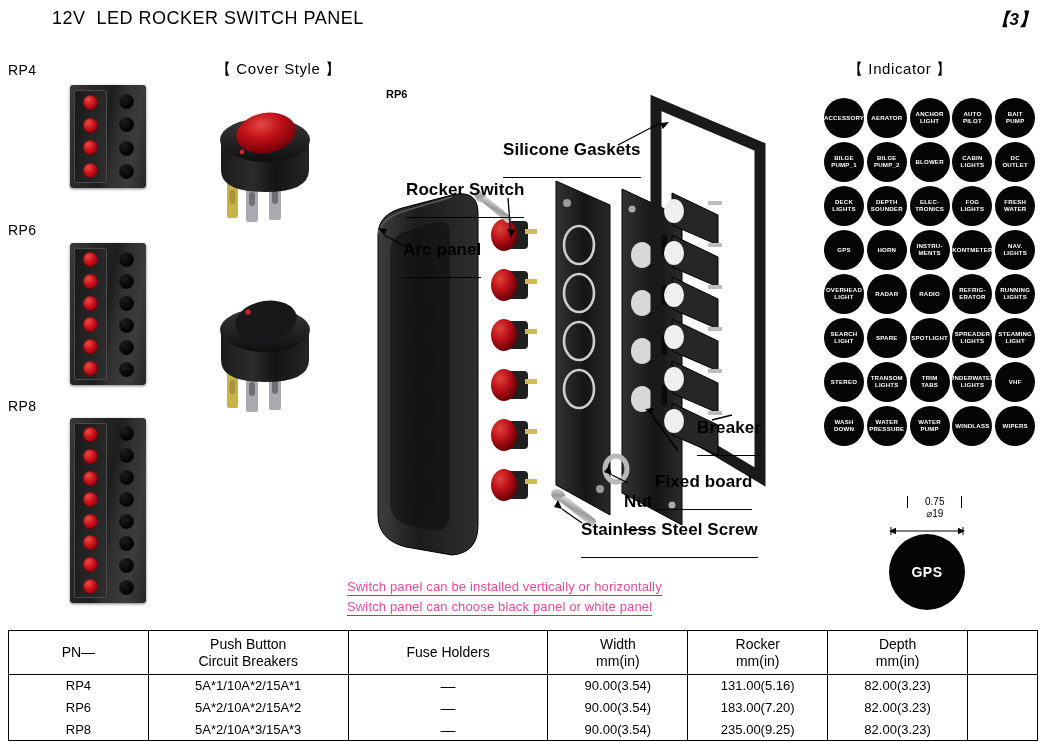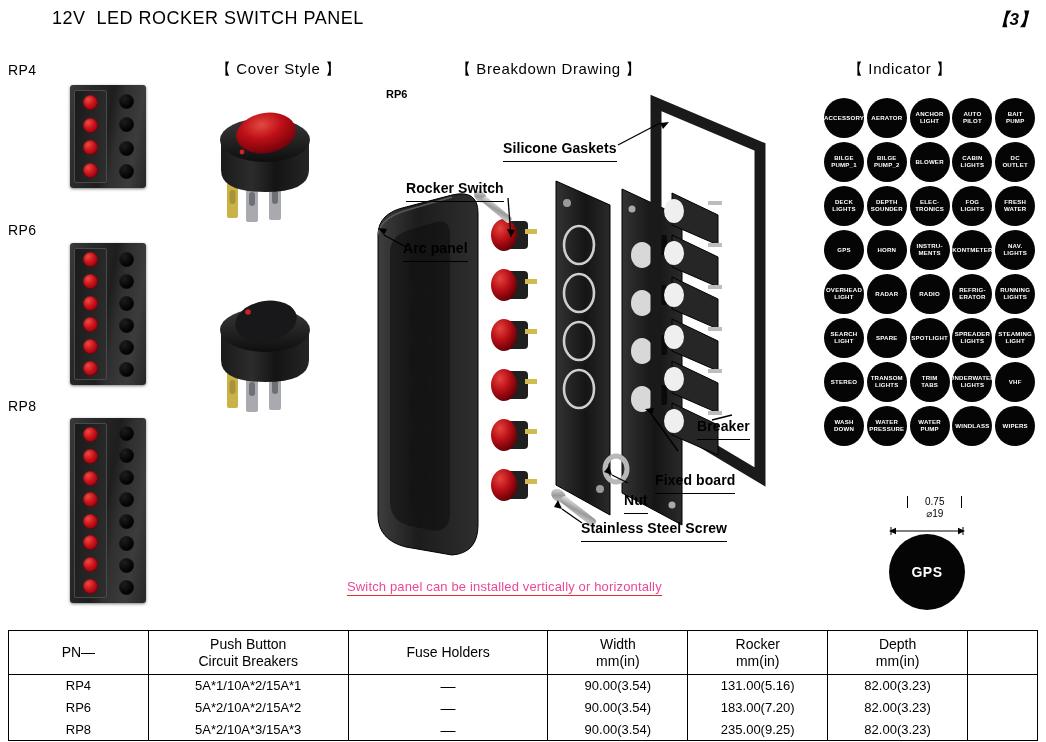--- a/index.html
+++ b/index.html
@@ -73,22 +73,22 @@
   
   .rocker { position: absolute; width: 120px; height: 150px; }
   #rocker-red   { left: 205px; top: 100px; }
   #rocker-black { left: 205px; top: 290px; }
 
   
   #breakdown { position: absolute; left: 360px; top: 85px; width: 460px; height: 490px; }
   #rp6-tag { position: absolute; left: 386px; top: 88px; font-size: 11px; font-weight: 600; }
 
   .callout {
-    position: absolute; font-size: 14px; font-weight: 600;
-    border-bottom: 1.6px solid #000; white-space: nowrap; padding-bottom: 5px;
+    position: absolute; font-size: 17px; font-weight: 600;
+    border-bottom: 1.6px solid #000; white-space: nowrap; padding-bottom: 17px;
     letter-spacing: .1px;
     text-align: center;
   }
   #co-gaskets { left: 503px; top: 140px; }
   #co-rocker  { left: 406px; top: 180px; }
   #co-arc     { left: 403px; top: 240px; }
   #co-breaker { left: 697px; top: 418px; }
   #co-fixed   { left: 655px; top: 452px; margin-top: 20px; }
   #co-nut     { left: 624px; top: 492px; }
   #co-screw   { left: 581px; top: 520px; }
@@ -159,21 +159,20 @@
 </style>
 </head>
 <body>
 
 <div class="page">
 
   <div id="page-title">12V  LED ROCKER SWITCH PANEL</div>
   <div id="page-number">【3】</div>
 
   <div class="sec-head" id="head-cover">【 Cover Style 】</div>
-  <div class="sec-head" id="head-breakdown">【 Breakdown Drawing 】</div>
   <div class="sec-head" id="head-indicator">【 Indicator 】</div>
 
   <div class="model-label" id="lbl-rp4">RP4</div>
   <div class="panel-thumb" id="thumb-rp4">
     <div class="thumb-col sw">
         <div class="sw-dot"></div>
         <div class="sw-dot"></div>
         <div class="sw-dot"></div>
         <div class="sw-dot"></div>
       </div>
@@ -454,20 +453,21 @@
 
   <div class="callout" id="co-gaskets">Silicone Gaskets</div>
   <div class="callout" id="co-rocker">Rocker Switch</div>
   <div class="callout" id="co-arc">Arc panel</div>
   <div class="callout" id="co-breaker">Breaker</div>
   <div class="callout" id="co-fixed">Fixed board</div>
   <div class="callout" id="co-nut">Nut</div>
   <div class="callout" id="co-screw">Stainless Steel Screw</div>
 
   <div class="note" id="note-1">Switch panel can be installed vertically or horizontally</div>
+  <div class="note" id="note-2">Switch panel can choose black panel or white panel</div>
 
   <div id="indicator-grid">
       <div class="ind">ACCESSORY</div>
       <div class="ind">AERATOR</div>
       <div class="ind">ANCHOR
 LIGHT</div>
       <div class="ind">AUTO
 PILOT</div>
       <div class="ind">BAIT
 PUMP</div>

